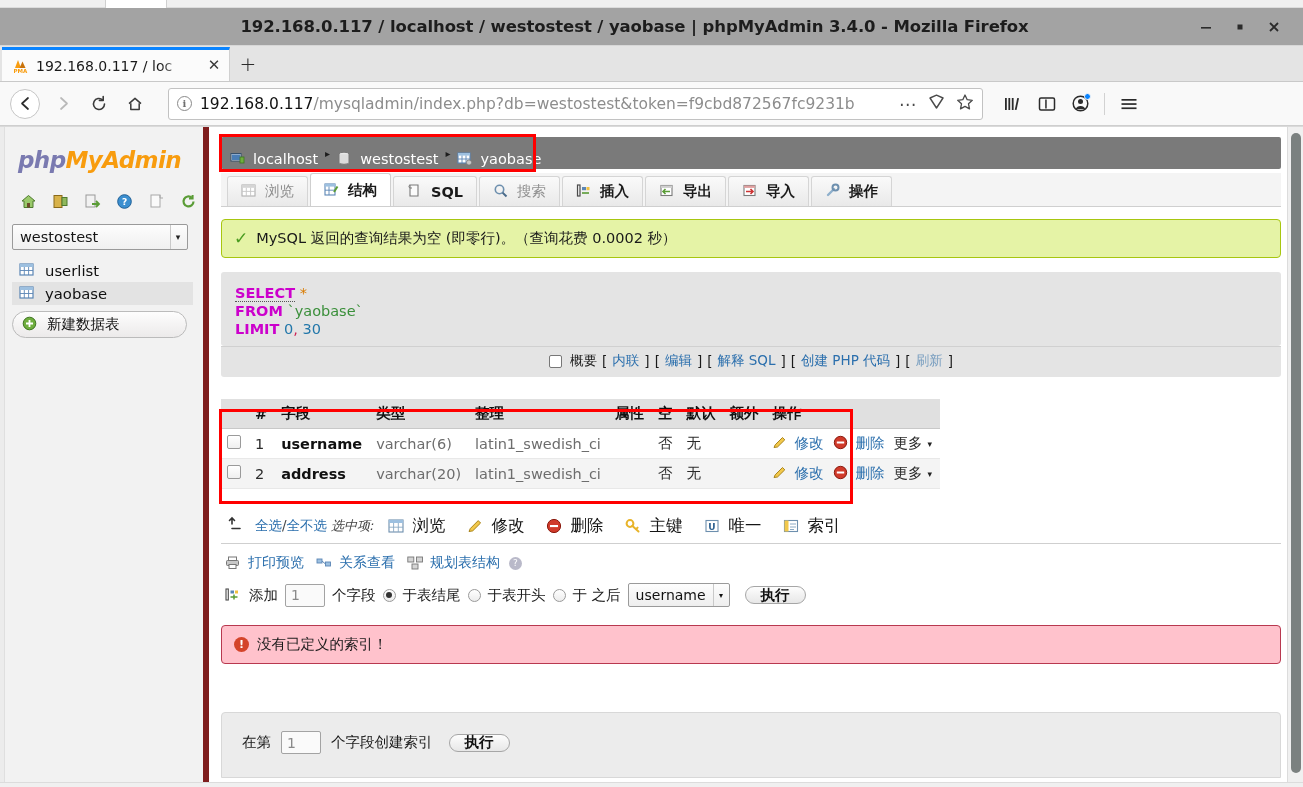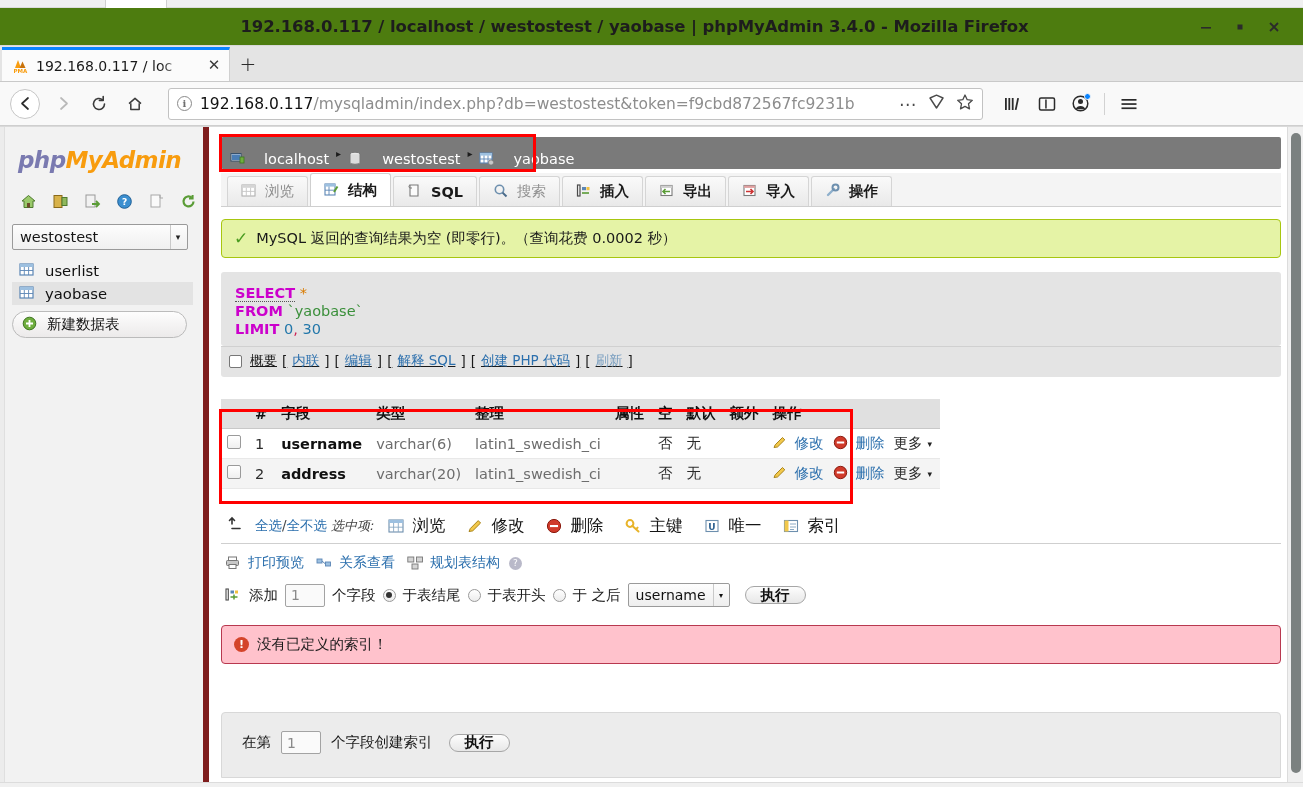--- a/index.html
+++ b/index.html
@@ -25,21 +25,21 @@
     position: relative;
   }
   .strip-top:after {
     content: ""; position: absolute; left: 105px; top: 0;
     width: 60px; height: 8px; background: #fff;
     border-left: 1px solid #d0d0d0; border-right: 1px solid #d0d0d0;
   }
   .titlebar {
     flex: 0 0 auto;
     height: 38px;
-    background: #4d7c0f;
+    background: #a3a3a3;
     border-bottom: 1px solid #d7d7d7;
     display: flex; align-items: center;
     position: relative;
   }
   .title-text {
     flex: 1; text-align: center;
     font-size: 16.5px; font-weight: bold; color: #1d1d1d;
     letter-spacing: -0.1px;
     padding-left: 80px;
     white-space: nowrap; overflow: hidden;
@@ -225,21 +225,21 @@
   .breadcrumb {
     background: #7a7a7a;
     height: 32px;
     display: flex; align-items: center;
     gap: 5px;
     padding: 0 9px;
     color: #fff; font-size: 14.5px;
     border-radius: 2px;
     position: relative;
   }
-  .crumb { display: flex; align-items: center; gap: 17px; margin-top: 12px; }
+  .crumb { display: flex; align-items: center; gap: 6px; margin-top: 12px; }
   .crumb-sep { color: #1c1c1c; font-size: 10px; padding: 0 2px; }
 
   .redbox {
     position: absolute;
     border: 3px solid #f00;
     pointer-events: none;
     z-index: 30;
   }
 
   .pma-tabs {
@@ -293,25 +293,24 @@
   .kw.ul { border-bottom: 1px dotted #555; }
   .star { color: #d97b00; }
   .strv { color: #3a8f3a; }
   .num { color: #2277aa; }
   .punct { color: #cc2255; }
 
   .sqlfoot {
     background: #e4e4e4;
     border-top: 1px solid #d0d0d0;
     padding: 5px 8px 7px 8px;
-    display: flex; justify-content: flex-start; align-items: center;
+    display: flex; justify-content: center; align-items: center;
     gap: 5px;
     font-size: 13.5px; color: #1a1a1a;
     border-radius: 0 0 3px 3px;
-    text-decoration: underline;
   }
   .cbox {
     width: 13px; height: 13px; border: 1px solid #777;
     background: #fff; border-radius: 2px; margin-right: 3px;
   }
   .lnk { color: #2b6fad; }
   .lnk.dim { color: #7a9fc0; }
 
   .struct-table {
     margin-top: 22px;

